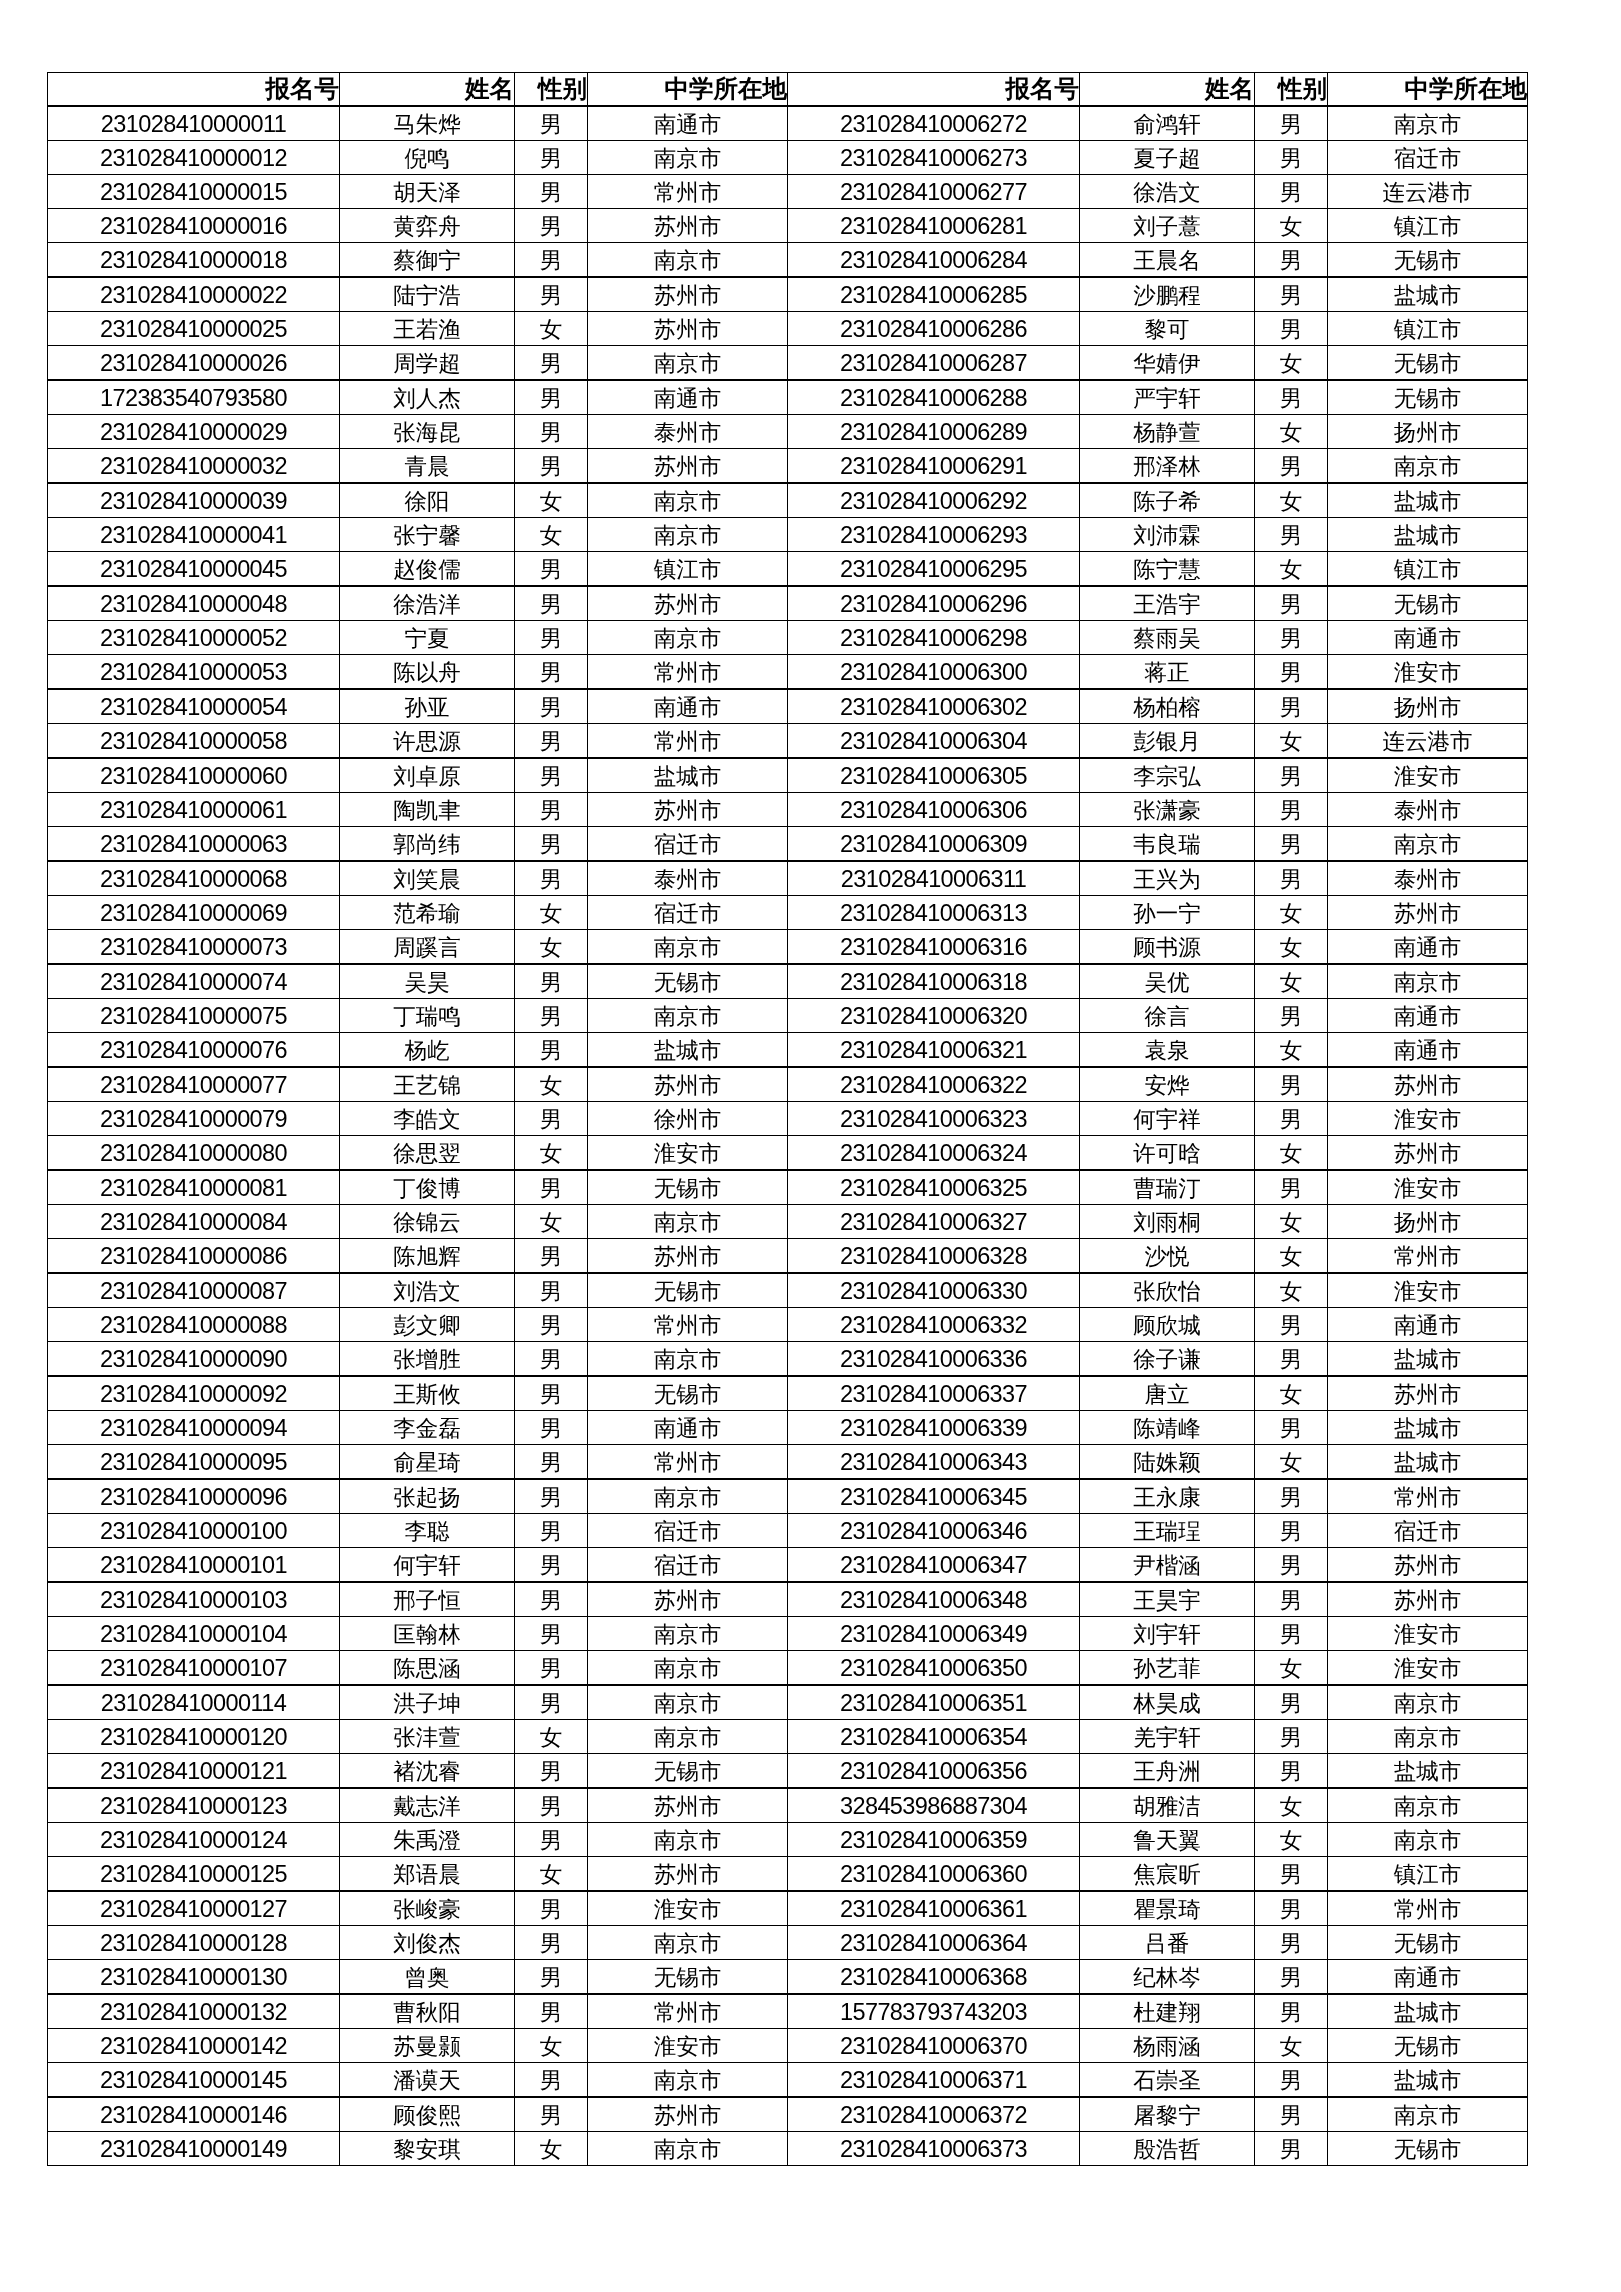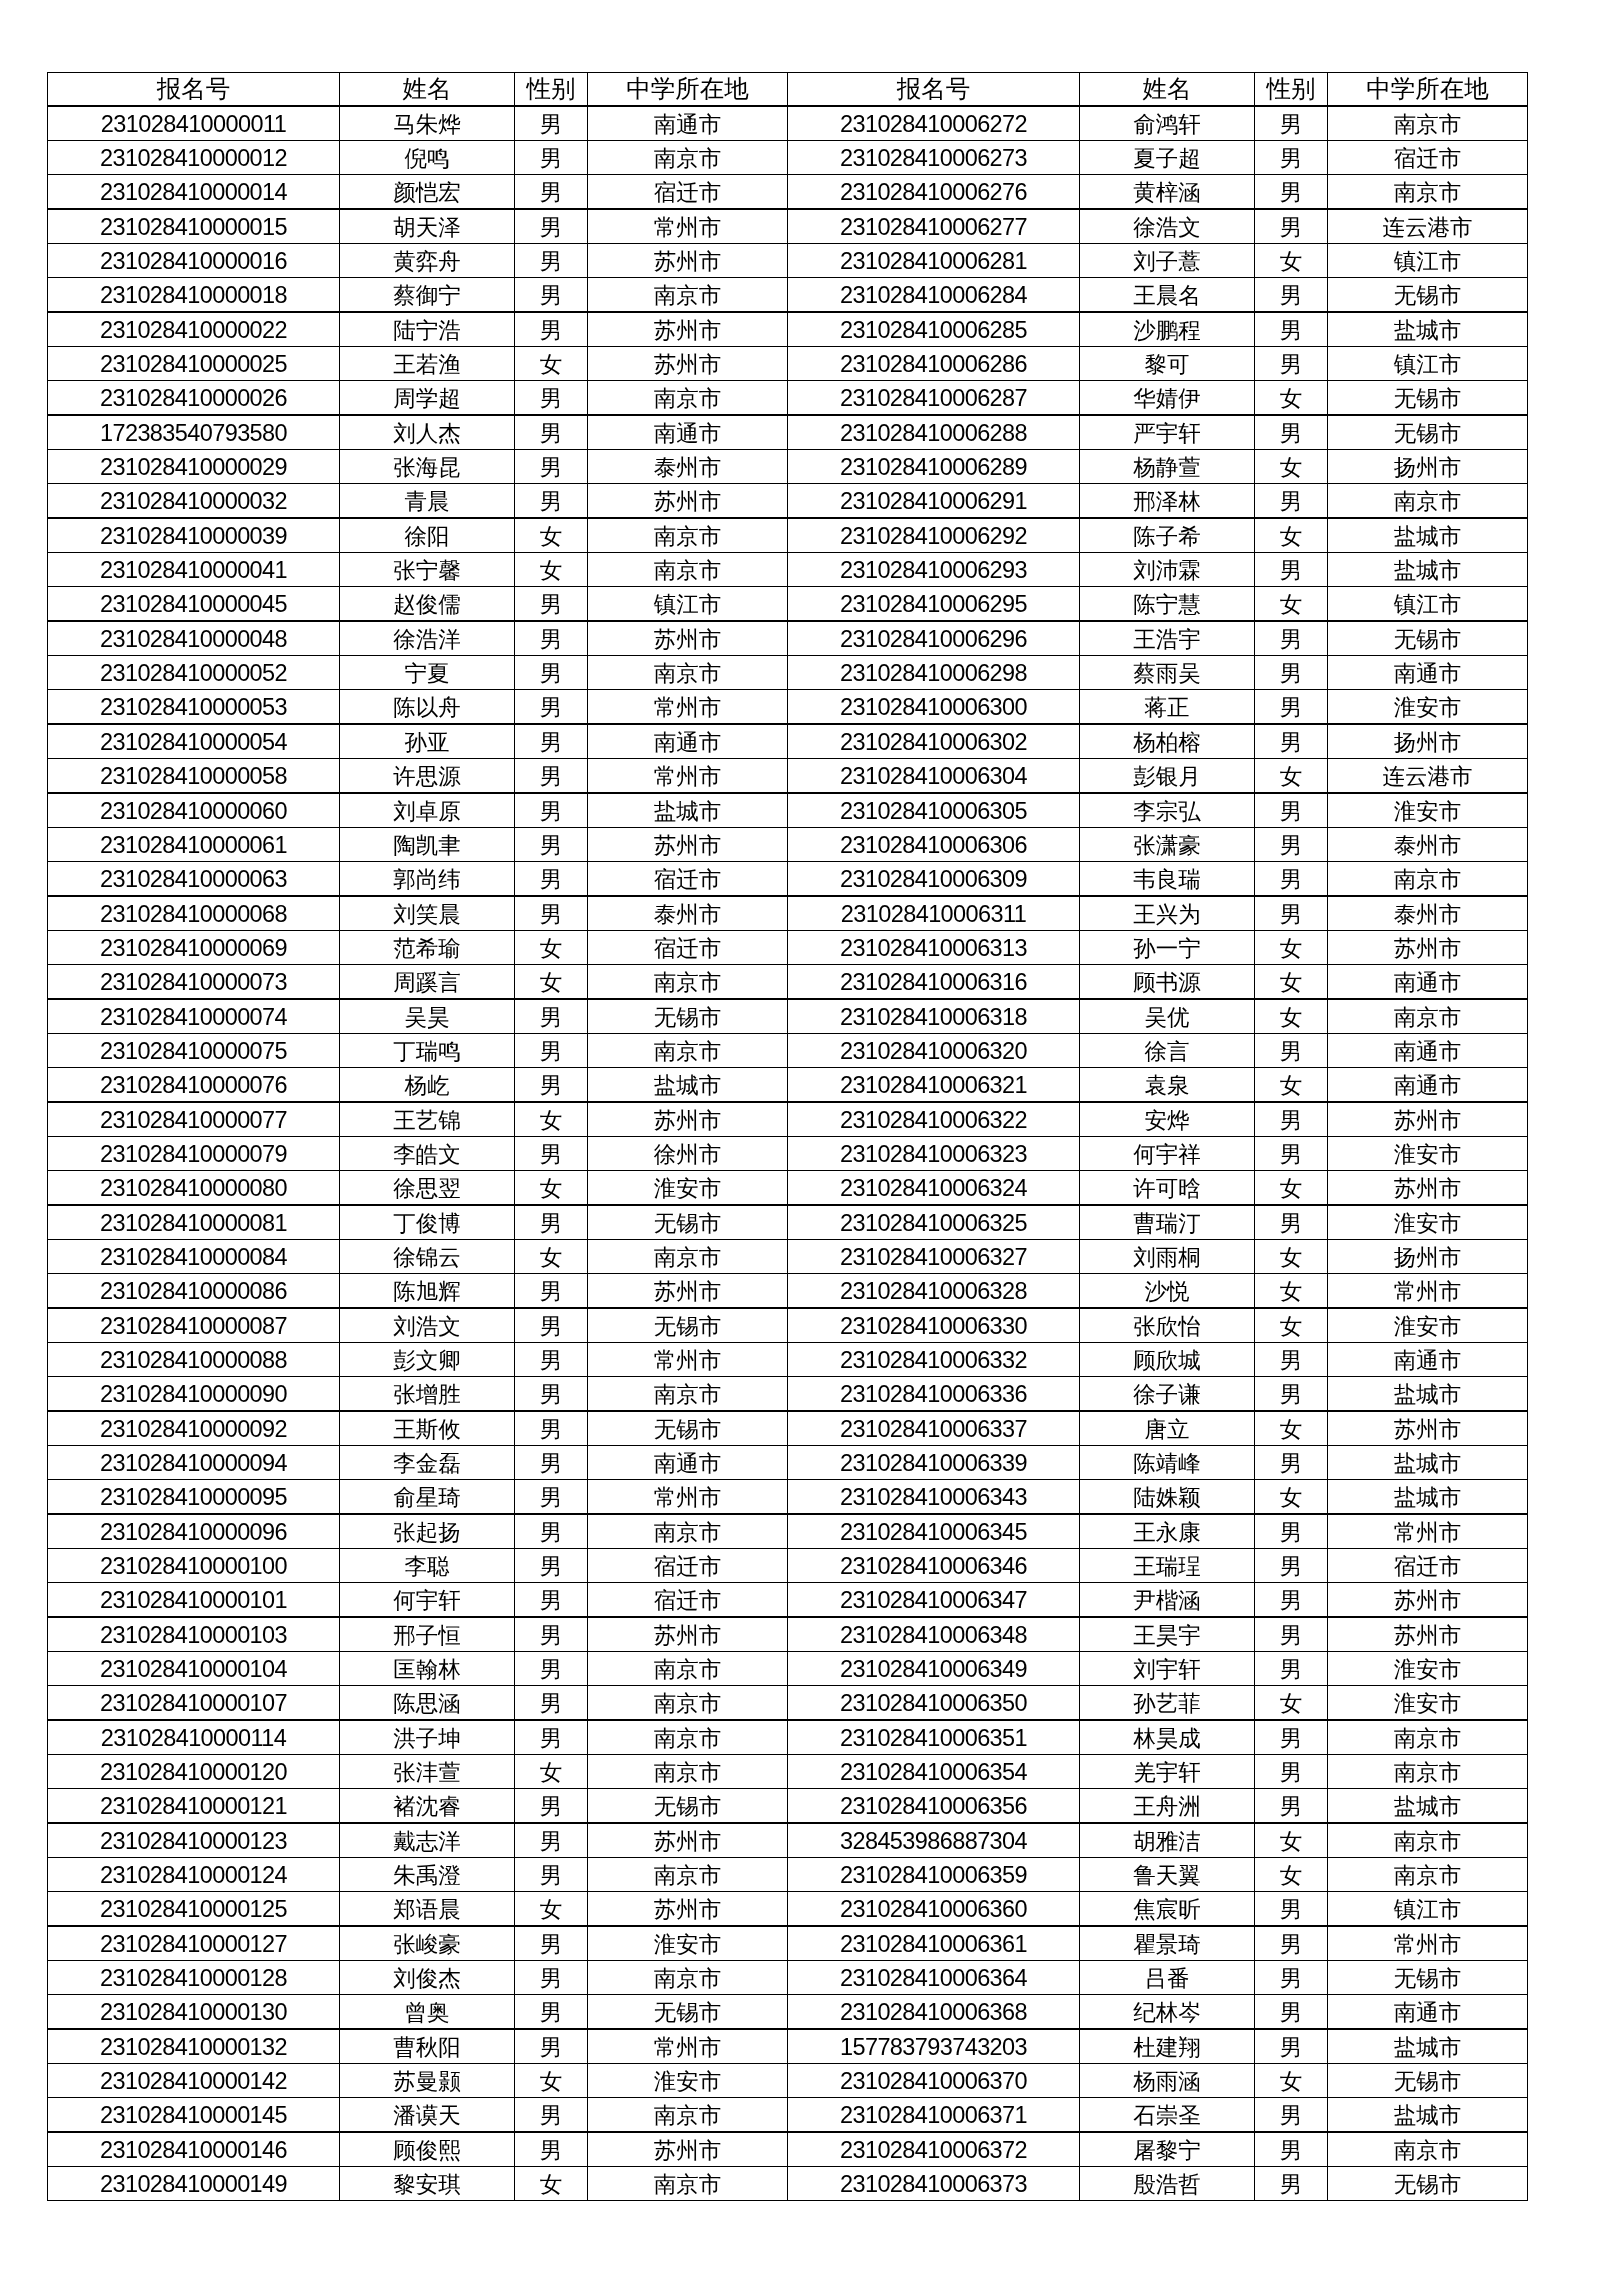--- a/index.html
+++ b/index.html
@@ -23,24 +23,25 @@
     border-bottom: 1px solid #000;
     padding: 0;
     text-align: center;
     vertical-align: middle;
     white-space: nowrap;
     overflow: hidden;
   }
   #sheet th {
     height: 32px;
     font-size: 24.5px;
-    font-weight: normal;
+    font-weight: bold;
     line-height: 32px;
     border-bottom: 2.5px solid #000;
     font-family: "DejaVu Sans", sans-serif;
+    text-align: right;
   }
   #sheet td {
     height: 33px;
     font-size: 23.5px;
     line-height: 32px;
   }
   #sheet td.id { font-family: "Liberation Sans Narrow", "Liberation Sans", sans-serif; letter-spacing: -0.6px; }
   #sheet td.cn { font-family: "DejaVu Sans", sans-serif; font-size: 22.5px; }
   #sheet tr.grp td { border-bottom: 2.5px solid #000; }
 </style>
@@ -84,30 +85,20 @@
       <tr>
         <td class="id">231028410000012</td>
         <td class="cn">倪鸣</td>
         <td class="cn">男</td>
         <td class="cn">南京市</td>
         <td class="id">231028410006273</td>
         <td class="cn">夏子超</td>
         <td class="cn">男</td>
         <td class="cn">宿迁市</td>
       </tr>
-      <tr class="grp">
-        <td class="id">231028410000014</td>
-        <td class="cn">颜恺宏</td>
-        <td class="cn">男</td>
-        <td class="cn">宿迁市</td>
-        <td class="id">231028410006276</td>
-        <td class="cn">黄梓涵</td>
-        <td class="cn">男</td>
-        <td class="cn">南京市</td>
-      </tr>
       <tr>
         <td class="id">231028410000015</td>
         <td class="cn">胡天泽</td>
         <td class="cn">男</td>
         <td class="cn">常州市</td>
         <td class="id">231028410006277</td>
         <td class="cn">徐浩文</td>
         <td class="cn">男</td>
         <td class="cn">连云港市</td>
       </tr>

